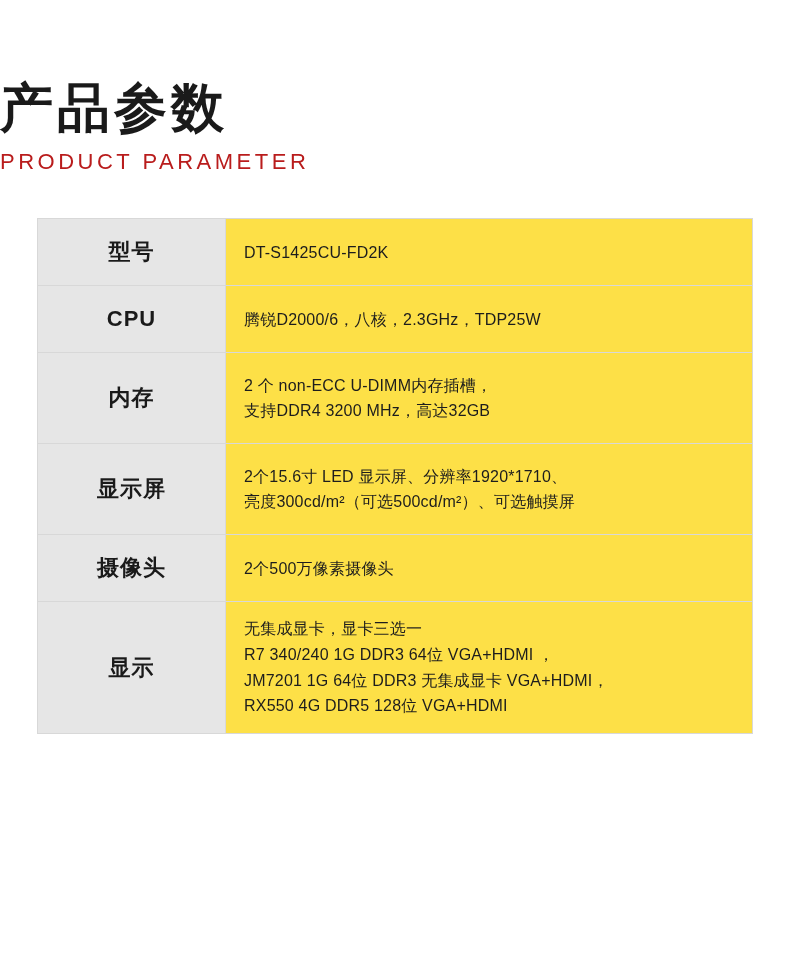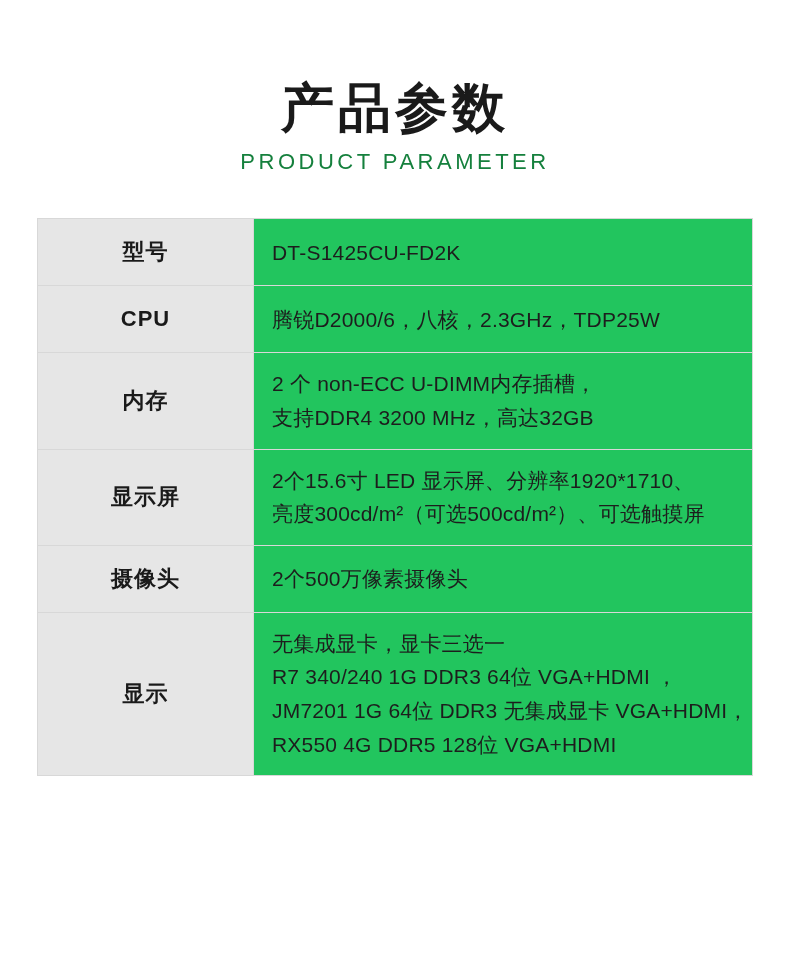--- a/index.html
+++ b/index.html
@@ -15,34 +15,34 @@
     overflow: hidden;
   }
   .page {
     width: 790px;
     height: 972px;
     position: relative;
     background: #ffffff;
   }
   .header {
     padding-top: 78px;
-    text-align: center;
+    text-align: left;
   }
   .title-cn {
     font-size: 53px;
     font-weight: bold;
     letter-spacing: 4px;
     color: #1a1a1a;
     line-height: 1.12;
   }
   .title-en {
     margin-top: 12px;
     font-size: 22px;
     letter-spacing: 3.5px;
-    color: #15803d;
+    color: #b91c1c;
     font-weight: normal;
   }
   .spec-table {
     margin: 43px auto 0 auto;
     width: 716px;
     border-collapse: collapse;
     border-top: 1px solid #d8d8d8;
     border-left: 1px solid #d8d8d8;
     border-right: 1px solid #d8d8d8;
     table-layout: fixed;
@@ -53,25 +53,25 @@
   .spec-table th {
     width: 175px;
     background: #e6e6e6;
     border-right: 1px solid #d8d8d8;
     font-size: 22px;
     font-weight: bold;
     color: #1a1a1a;
     text-align: center;
     vertical-align: middle;
     letter-spacing: 1px;
-    padding: 14px 20px;
+    padding: 14px 6px;
   }
   .spec-table td {
-    background: #22c55e;
-    font-size: 21px;
+    background: #fde047;
+    font-size: 16px;
     color: #1d1d1d;
     vertical-align: middle;
     padding: 14px 10px 14px 18px;
     line-height: 1.6;
     letter-spacing: 0.2px;
   }
   .spec-table td .line {
     display: block;
     white-space: nowrap;
   }

